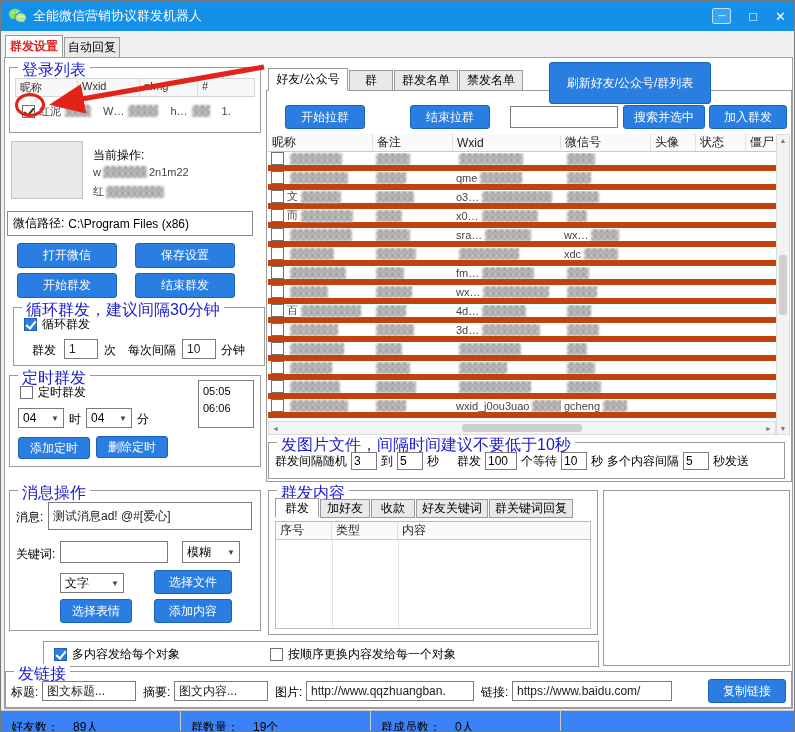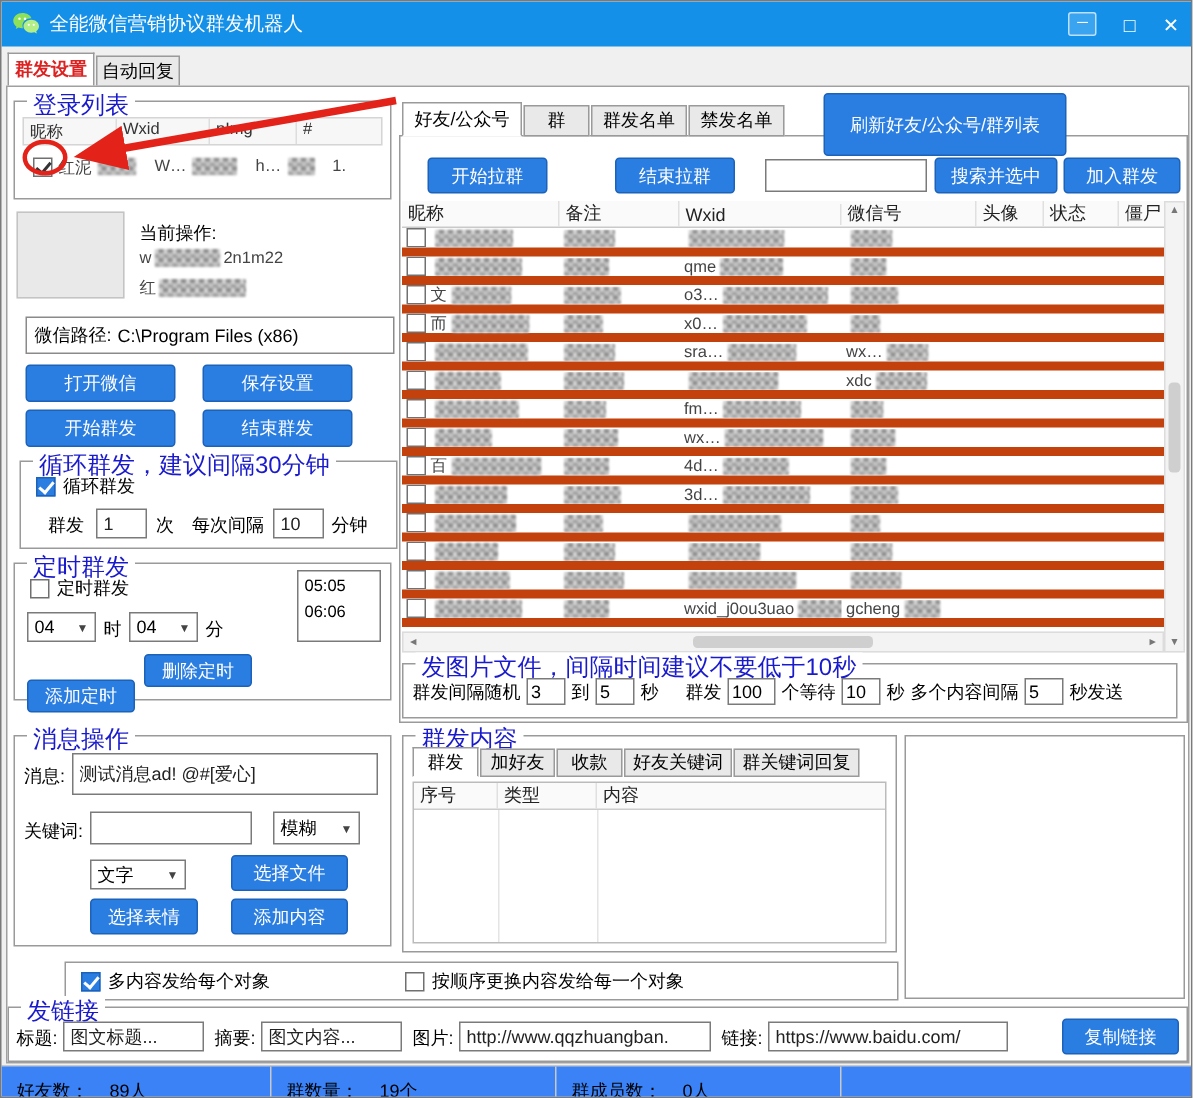--- a/index.html
+++ b/index.html
@@ -124,21 +124,21 @@
   <div class="abs" style="left:92px;top:165px;display:flex;align-items:center;gap:2px;">
     <span class="frag">w</span>
     <span class="mosaic" style="width:44px;"></span>
     <span class="frag">2n1m22</span>
   </div>
   <div class="abs" style="left:92px;top:183px;display:flex;align-items:center;gap:2px;">
     <span class="frag">红</span>
     <span class="mosaic" style="width:58px;"></span>
   </div>
 
-  <div class="abs" style="left:16px;top:210px;width:246px;height:25px;border:1px solid #8a8a8a;background:#fff;display:flex;align-items:center;padding-left:5px;gap:4px;">
+  <div class="abs" style="left:6px;top:210px;width:246px;height:25px;border:1px solid #8a8a8a;background:#fff;display:flex;align-items:center;padding-left:5px;gap:4px;">
     <span>微信路径:</span>
     <span>C:\Program Files (x86)</span>
   </div>
 
   <div class="btn" style="left:16px;top:242px;width:100px;height:25px;">打开微信</div>
   <div class="btn" style="left:134px;top:242px;width:100px;height:25px;">保存设置</div>
   <div class="btn" style="left:16px;top:272px;width:100px;height:25px;">开始群发</div>
   <div class="btn" style="left:134px;top:272px;width:100px;height:25px;">结束群发</div>
 
   <div class="gbox" style="left:12px;top:306px;width:252px;height:59px;">
@@ -168,21 +168,21 @@
     <div class="dd" style="left:8px;top:32px;width:46px;height:20px;">
       <span>04</span>
         <span class="arr">▼</span>
     </div>
     <span class="lbl" style="left:59px;top:35px;">时</span>
     <div class="dd" style="left:76px;top:32px;width:46px;height:20px;">
       <span>04</span>
         <span class="arr">▼</span>
     </div>
     <span class="lbl" style="left:127px;top:35px;">分</span>
-    <div class="btn" style="left:8px;top:77px;width:72px;height:22px;">添加定时</div>
+    <div class="btn" style="left:8px;top:61px;width:72px;height:22px;">添加定时</div>
     <div class="btn" style="left:86px;top:60px;width:72px;height:22px;">删除定时</div>
   </div>
 
   <div class="gbox" style="left:8px;top:489px;width:252px;height:141px;">
     <span class="gtitle">消息操作</span>
     <span class="lbl" style="left:6px;top:18px;">消息:</span>
     <input class="tinput" style="left: 38px; top: 11px; width: 204px; height: 28px;" readonly="" value="测试消息ad! @#[爱心]">
     <span class="lbl" style="left:6px;top:55px;">关键词:</span>
     <input class="tinput" style="left: 50px; top: 50px; width: 108px; height: 22px;" readonly="" value="">
     <div class="dd" style="left:172px;top:50px;width:58px;height:22px;">

